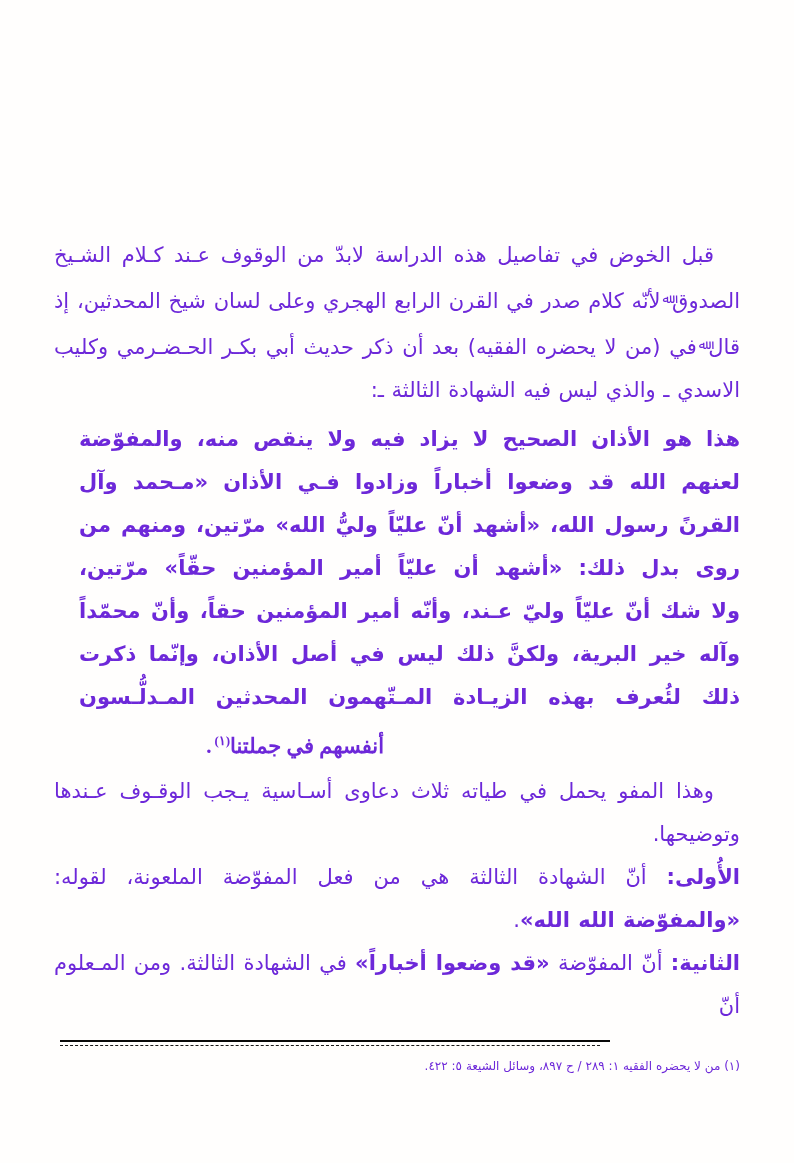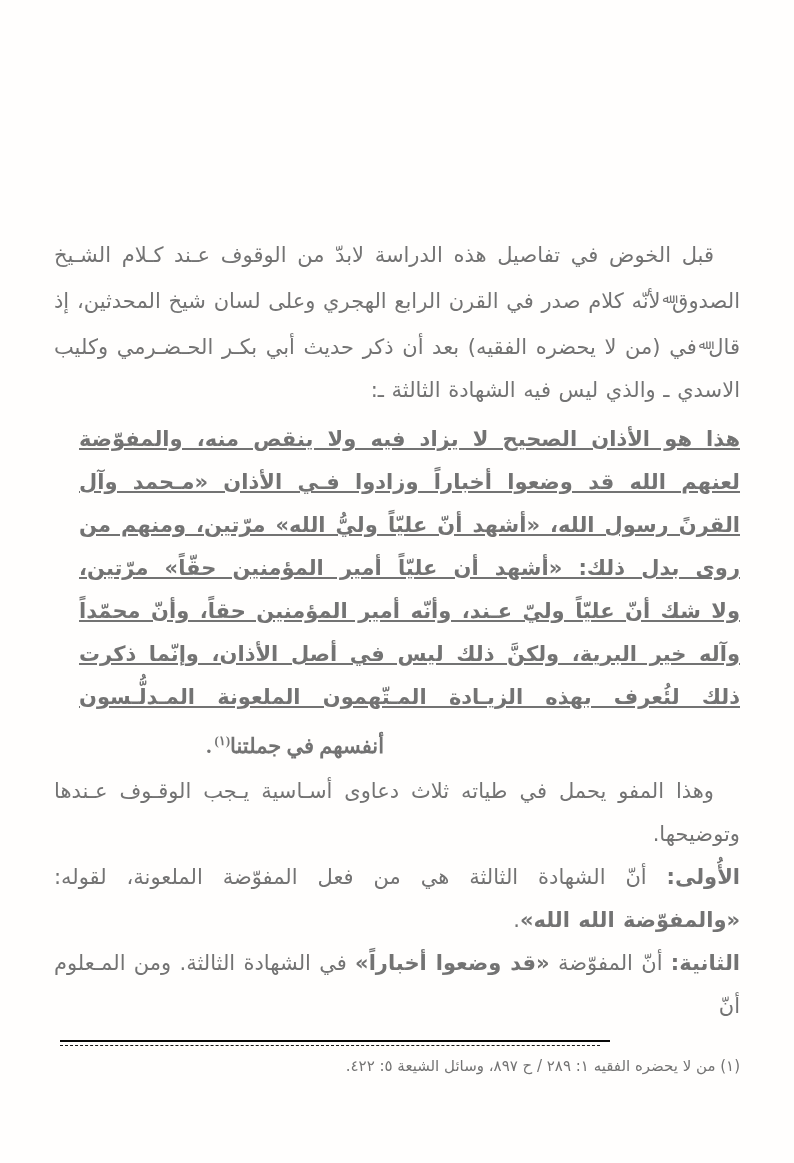--- a/index.html
+++ b/index.html
@@ -6,21 +6,21 @@
     margin: 0;
     padding: 0;
     background: #ffffff;
   }
   .page {
     position: relative;
     width: 794px;
     height: 1163px;
     margin: 0 auto;
     background: #fffefd;
-    color: #737373;
+    color: #6d28d9;
     font-family: "DejaVu Sans", sans-serif;
     direction: rtl;
     box-sizing: border-box;
     padding: 234px 54px 0 54px;
     overflow: hidden;
   }
   .para {
     margin: 0;
     font-size: 21px;
     line-height: 43px;
@@ -38,21 +38,20 @@
     margin-right: 0;
     margin-left: 25px;
     font-weight: bold;
     font-size: 21px;
     line-height: 43px;
   }
   .qline {
     text-align: justify;
     text-align-last: justify;
     white-space: nowrap;
-    text-decoration: underline;
   }
   .qlast {
     padding-right: 356px;
     white-space: nowrap;
     text-align: right;
     font-family: Liberation Serif, serif;
   }
   .fnref {
     font-size: 13px;
     font-weight: bold;
@@ -69,40 +68,40 @@
     margin-right: 130px;
   }
   .fnrule2 {
     width: 540px;
     height: 0;
     border-top: 1px dashed #1a1a1a;
     margin: 3px 140px 0 0;
   }
   .fntext {
     margin: 7px 0 0 0;
-    font-size: 15px;
+    font-size: 12px;
     line-height: 27px;
     text-align: right;
   }
 </style>
 </head>
 <body>
 
 <div class="page">
 
   <p class="para indent"><span>قبل الخوض في تفاصيل هذه الدراسة لابدّ من الوقوف عـند كـلام الشـيخ الصدوق</span><span class="honorific">ﷲ</span><span>لأنّه كلام صدر في القرن الرابع الهجري وعلى لسان شيخ المحدثين، إذ قال</span><span class="honorific">ﷲ</span><span>في (من لا يحضره الفقيه) بعد أن ذكر حديث أبي بكـر الحـضـرمي وكليب الاسدي ـ والذي ليس فيه الشهادة الثالثة ـ:</span></p>
 
   <div class="quote">
     <div class="qline">هذا هو الأذان الصحيح لا يزاد فيه ولا ينقص منه، والمفوّضة</div>
     <div class="qline">لعنهم الله قد وضعوا أخباراً وزادوا فـي الأذان «مـحمد وآل</div>
     <div class="qline">القرنً رسول الله، «أشهد أنّ عليّاً وليُّ الله» مرّتين، ومنهم من</div>
     <div class="qline">روى بدل ذلك: «أشهد أن عليّاً أمير المؤمنين حقّاً» مرّتين،</div>
     <div class="qline">ولا شك أنّ عليّاً وليّ عـند، وأنّه أمير المؤمنين حقاً، وأنّ محمّداً</div>
     <div class="qline">وآله خير البرية، ولكنَّ ذلك ليس في أصل الأذان، وإنّما ذكرت</div>
-    <div class="qline">ذلك لئُعرف بهذه الزيـادة المـتّهمون الملعونة المـدلُّـسون</div>
+    <div class="qline">ذلك لئُعرف بهذه الزيـادة المـتّهمون المحدثين المـدلُّـسون</div>
     <div class="qlast"><span>أنفسهم في جملتنا</span><sup class="fnref">(١)</sup><span>.</span></div>
   </div>
 
   <p class="para indent">وهذا المفو يحمل في طياته ثلاث دعاوى أسـاسية يـجب الوقـوف عـندها وتوضيحها.</p>
 
   <p class="para claim"><span class="bold">الأُولى:</span><span> أنّ الشهادة الثالثة  هي من فعل المفوّضة الملعونة، لقوله: </span><span class="bold">«والمفوّضة الله الله»</span><span>.</span></p>
 
   <p class="para claim"><span class="bold">الثانية:</span><span> أنّ المفوّضة </span><span class="bold">«قد وضعوا أخباراً»</span><span> في الشهادة الثالثة. ومن المـعلوم أنّ</span></p>
 
   <div class="footnote-area">

